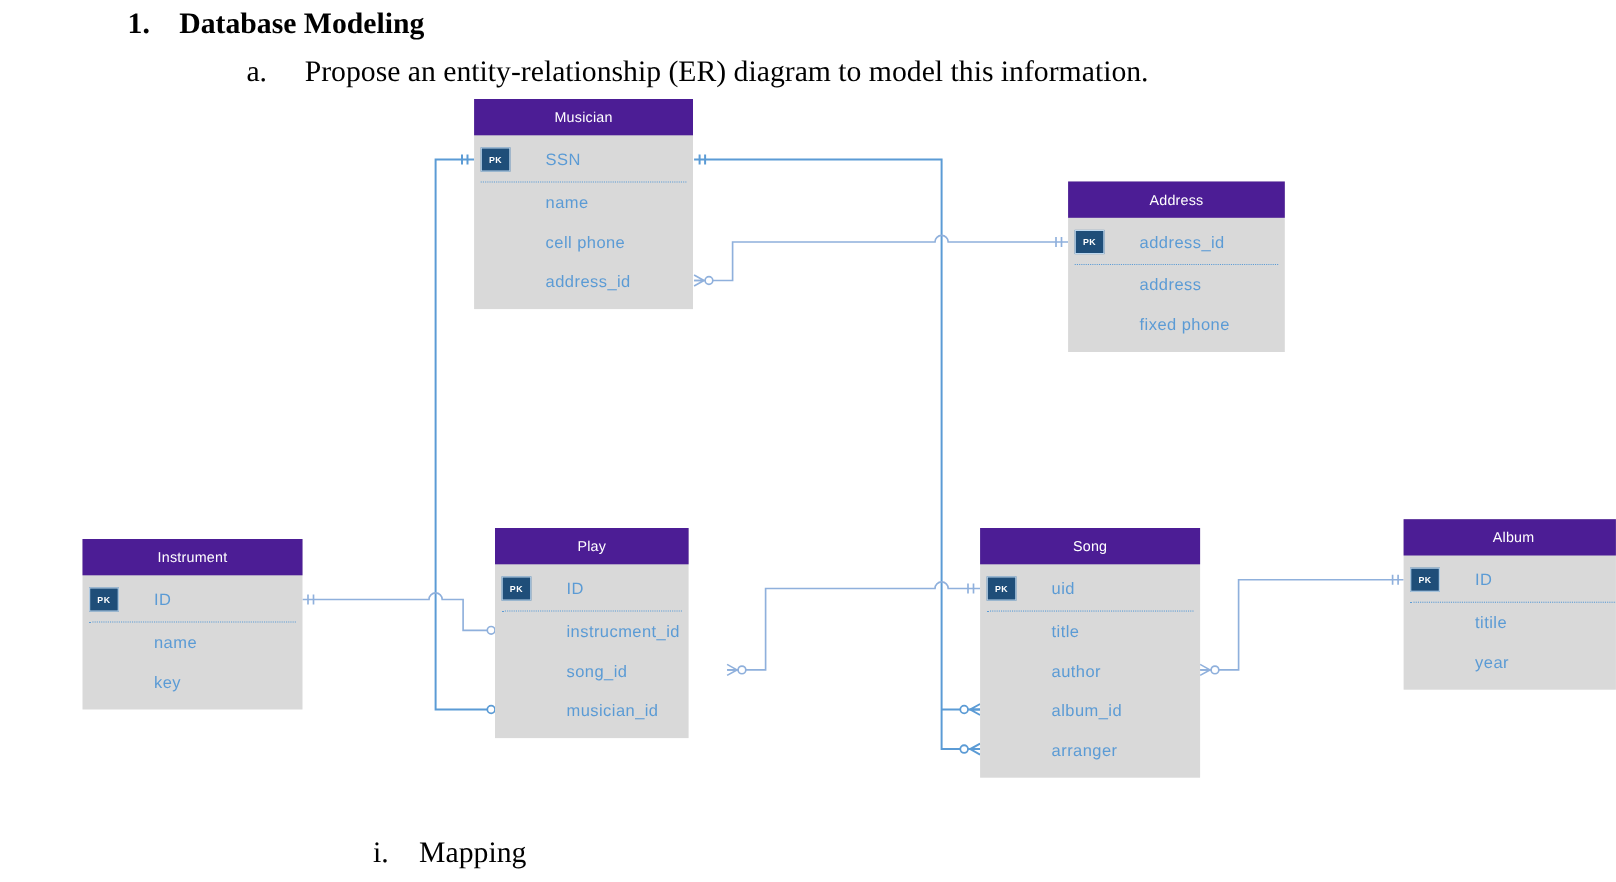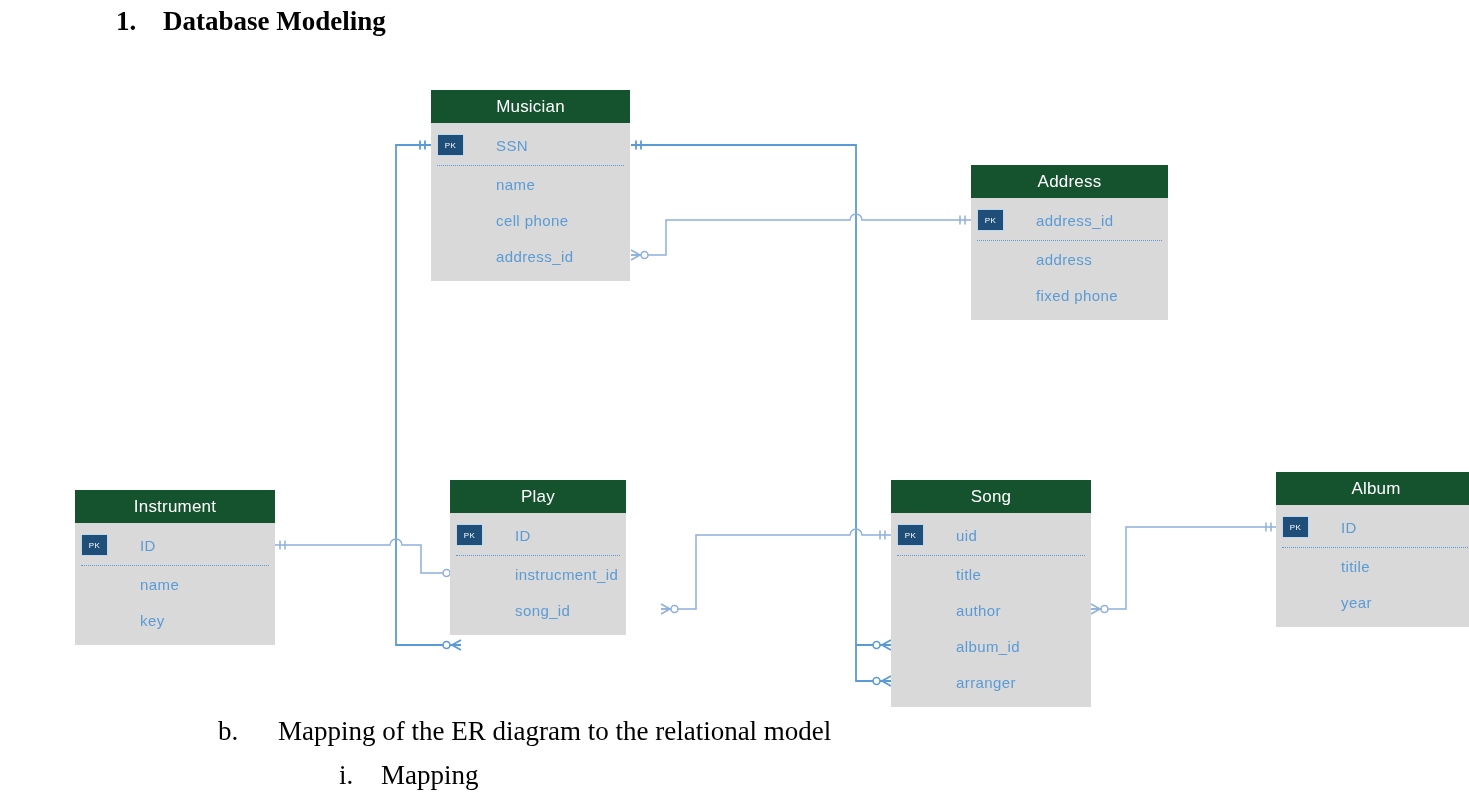--- a/index.html
+++ b/index.html
@@ -19,41 +19,41 @@
 
   
   svg.connectors{position:absolute;left:0;top:0;}
   .rel-primary{stroke:#5B9BD5;stroke-width:1.8;fill:none;}
   .rel-secondary{stroke:#8FB0DC;stroke-width:1.5;fill:none;}
   .dot-primary{fill:#ffffff;stroke:#5B9BD5;stroke-width:1.6;}
   .dot-secondary{fill:#ffffff;stroke:#8FB0DC;stroke-width:1.5;}
 
   
   .entity{position:absolute;background:#D9D9D9;}
-  .ent-header{height:33px;background:#14532d;color:#ffffff;display:flex;align-items:center;
-              justify-content:center;font-size:17px;letter-spacing:.2px;}
+  .ent-header{height:33px;background:#4c1d95;color:#ffffff;display:flex;align-items:center;
+              justify-content:center;font-size:13px;letter-spacing:.2px;}
   .ent-body{position:relative;padding:2px 0 7px 0;}
   .row{height:36px;display:flex;align-items:center;position:relative;}
   .row.pk-row{height:40px;}
   .pk-badge{position:absolute;left:6px;top:50%;transform:translateY(-50%);width:25px;height:20px;
-            background:#1F4E79;border:1px solid #BDD7EE;color:#ffffff;font-size:8px;font-weight:normal;
+            background:#1F4E79;border:1px solid #BDD7EE;color:#ffffff;font-size:8px;font-weight:bold;
             display:flex;align-items:center;justify-content:center;letter-spacing:.5px;}
   .attr{margin-left:65px;color:#5B9BD5;font-size:15px;letter-spacing:.4px;white-space:nowrap;}
   .sep{border-top:1px dotted #5B9BD5;margin:0 6px;height:0;}
 </style>
 </head>
 <body>
 
 <div id="page">
 
   <div class="doc-line doc-heading">
     <span class="marker">1.</span><span>Database Modeling</span>
   </div>
-  <div class="doc-line doc-b">
-    <span class="marker">b.</span><span>Mapping of the ER diagram to the relational model</span>
+  <div class="doc-line doc-a">
+    <span class="marker">a.</span><span>Propose an entity-relationship (ER) diagram to model this information.</span>
   </div>
   <div class="doc-line doc-i">
     <span class="marker">i.</span><span>Mapping</span>
   </div>
 
   <svg class="connectors" width="1469" height="802">
 
     <g>
       <path class="rel-primary" d="M403,145 H368 V645 H433"></path>
       <path class="rel-primary" d="M392,140.5 V149.5 M397,140.5 V149.5"></path>
@@ -161,20 +161,23 @@
         <span class="pk-badge">PK</span>
         <span class="attr">ID</span>
       </div>
       <div class="sep"></div>
       <div class="row">
           <span class="attr">instrucment_id</span>
         </div>
       <div class="row">
           <span class="attr">song_id</span>
         </div>
+      <div class="row">
+          <span class="attr">musician_id</span>
+        </div>
     </div>
   </div>
 
   <div class="entity" style="left:863px;top:480px;width:200px;">
     <div class="ent-header">Song</div>
     <div class="ent-body">
       <div class="row pk-row">
         <span class="pk-badge">PK</span>
         <span class="attr">uid</span>
       </div>

